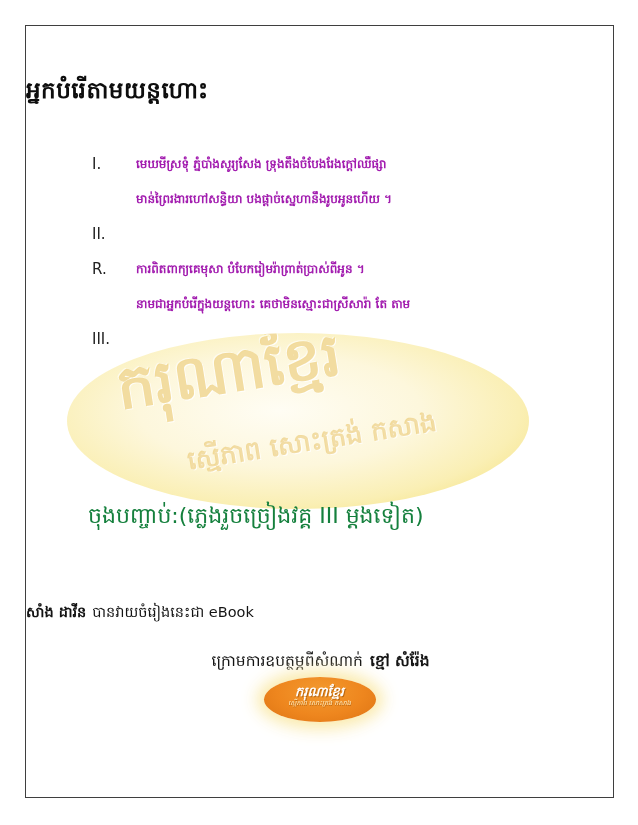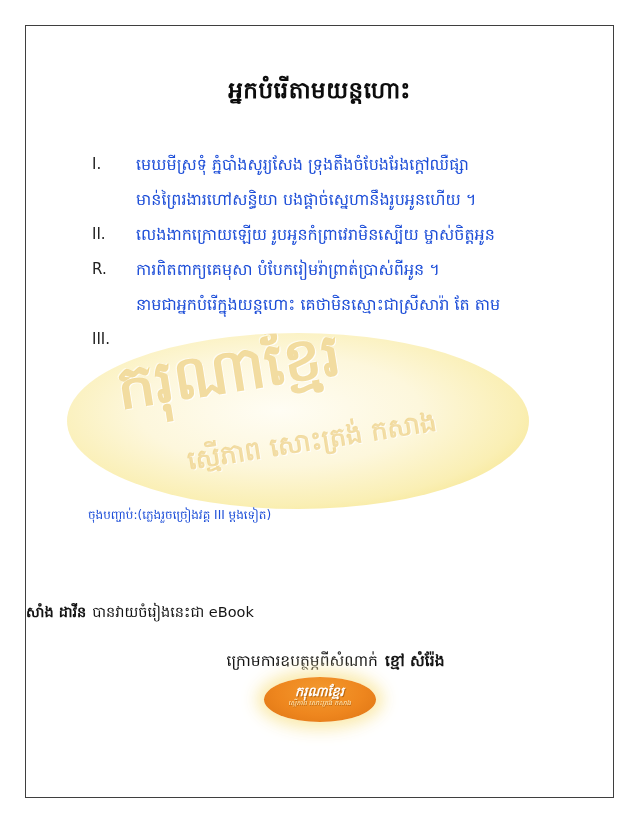--- a/index.html
+++ b/index.html
@@ -29,44 +29,44 @@
   .wm-motto{
     position:absolute;left:118px;top:112px;font-size:26px;font-weight:bold;
     transform:rotate(-9deg);transform-origin:left top;
     color:rgba(229,188,82,0.5);
     text-shadow:1px 1px 0 rgba(255,255,255,0.8);
     white-space:nowrap;
   }
   
   .content{position:absolute;inset:0;z-index:1;}
   .title{
-    position:absolute;top:50px;left:0;width:100%;text-align:center;
+    position:absolute;top:50px;left:0;width:100%;text-align:left;
     font-size:23px;font-weight:bold;color:#0d0d0d;letter-spacing:0.5px;
   }
   .lyrics{position:absolute;top:121px;left:66px;right:36px;}
   .verse{display:flex;align-items:flex-start;}
   .verse-label{
     width:44px;flex:0 0 44px;font-size:15px;line-height:35px;color:#222;
   }
   .verse-lines{flex:1;}
-  .verse-lines .line{font-size:16px;line-height:35px;color:#1d4ed8;}
+  .verse-lines .line{font-size:12px;line-height:35px;color:#a21caf;font-weight:bold;}
   .ending{
-    position:absolute;left:62px;top:472px;font-size:12px;line-height:35px;color:#1d4ed8;
+    position:absolute;left:62px;top:472px;font-size:22px;line-height:35px;color:#15803d;
   }
   .singer{
     position:absolute;top:527px;right:42px;
     font-size:17px;font-weight:bold;font-style:italic;color:#101010;
   }
   .typist{
     position:absolute;top:577px;left:0;width:100%;text-align:left;
     font-size:14.5px;color:#141414;
   }
   .typist .bold-name{font-weight:bold;margin-right:6px;}
   .sponsor{
-    position:absolute;top:625px;left:16px;width:100%;text-align:center;
+    position:absolute;top:625px;left:1px;width:100%;text-align:center;
     font-size:15.5px;color:#141414;
   }
   .sponsor .bold-name{font-weight:bold;margin-left:7px;}
   
   .logo{
     position:absolute;top:651px;left:50%;transform:translateX(-50%);
     width:112px;height:45px;border-radius:50%;
     background:radial-gradient(ellipse at 50% 32%, #f39a2e 0%, #ee861e 55%, #dd7413 100%);
     box-shadow:0 0 16px 7px rgba(250,233,166,0.95);
     text-align:center;
@@ -101,21 +101,20 @@
         <div class="verse-label">I.</div>
         <div class="verse-lines">
           <div class="line">មេឃមីស្រទុំ   ភ្នំបាំងសូរ្យសែង   ទ្រុងតឹងចំបែងរែងក្តៅឈឺផ្សា</div>
           <div class="line">មាន់ព្រៃរងារហៅសន្ធិយា បងផ្តាច់ស្នេហានឹងរូបអូនហើយ ។</div>
         </div>
       </div>
 
       <div class="verse">
         <div class="verse-label">II.</div>
         <div class="verse-lines">
-          <div class="line">លេងងាកក្រោយឡើយ  រូបអូនកំព្រាវេរាមិនស្បើយ  ម្ចាស់ចិត្តអូន</div>
         </div>
       </div>
 
       <div class="verse">
         <div class="verse-label">R.</div>
         <div class="verse-lines">
           <div class="line">ការពិតពាក្យគេមុសា បំបែករៀមរ៉ាព្រាត់ប្រាស់ពីអូន ។</div>
           <div class="line">នាមជាអ្នកបំរើក្នុងយន្តហោះ គេថាមិនស្មោះជាស្រីសារ៉ា តែ  តាម</div>
         </div>
       </div>

